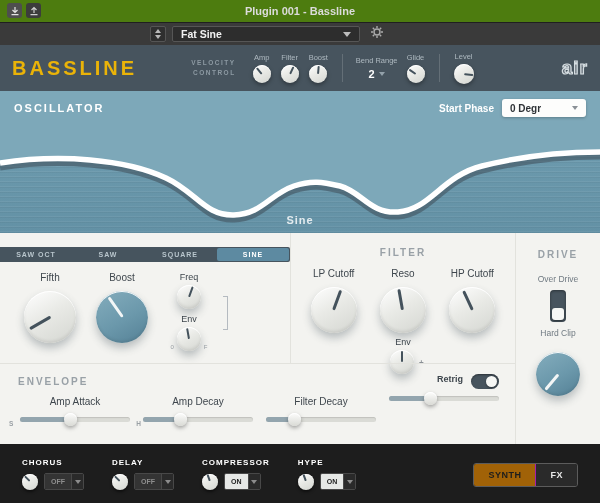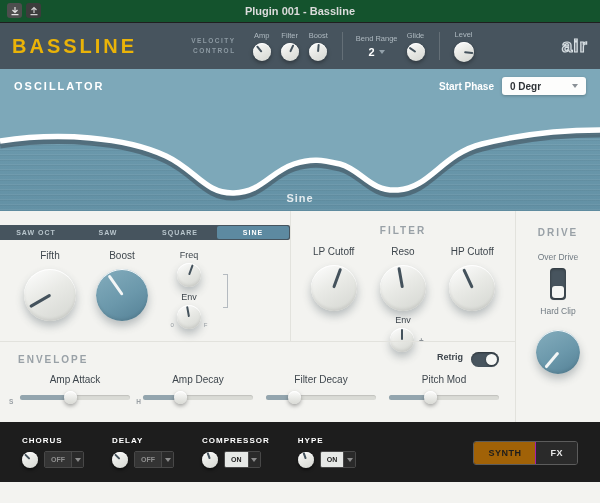--- a/index.html
+++ b/index.html
@@ -1,20 +1,20 @@
 <!DOCTYPE html>
 <html><head>
 <meta charset="utf-8">
 <style>
   html,body{margin:0;padding:0;background:#111;}
   .app{width:600px;height:503px;position:relative;overflow:hidden;background:#f3f3f0;
        font-family:"Liberation Sans","DejaVu Sans",sans-serif;-webkit-font-smoothing:antialiased;}
 
   
-  .titlebar{height:22px;background:#14532d;border-bottom:1px solid #1f1f1f;position:relative;
+  .titlebar{height:22px;background:#4d7c0f;border-bottom:1px solid #1f1f1f;position:relative;
             display:flex;align-items:center;justify-content:center;}
   .tb-title{color:#dcdcdc;font-size:11px;font-weight:bold;}
   .tb-icons{position:absolute;left:7px;top:3px;display:flex;gap:4px;}
   .tb-icon{width:15px;height:15px;border-radius:3px;display:flex;align-items:center;justify-content:center;}
   .tb-icon.a{background:#4e4e4e;} .tb-icon.b{background:#3c3c3c;}
 
   
   .presetbar{height:22px;background:#3a3a3a;display:flex;align-items:center;padding-left:150px;}
   .stepper{width:16px;height:16px;background:#2f2f2f;border:1px solid #555;border-radius:2px;
            display:flex;flex-direction:column;align-items:center;justify-content:center;gap:2px;box-sizing:border-box;}
@@ -162,20 +162,40 @@
         <span>
           <svg width="10" height="10" viewBox="0 0 10 10">
               <path d="M5 7V2 M2.5 4L5 1.5 7.5 4 M1.5 8.7h7" stroke="#cfcfcf" stroke-width="1.2" fill="none"></path>
             </svg>
         </span>
       </div>
     </div>
     <div class="tb-title">Plugin 001 - Bassline</div>
   </div>
 
+  <div class="presetbar">
+    <div class="stepper">
+      <span class="tri-up"></span>
+      <span class="tri-dn"></span>
+    </div>
+    <div class="preset-box">
+      <span class="preset-name">Fat Sine</span>
+      <span class="preset-caret"></span>
+    </div>
+    <div class="gearbox">
+      <span>
+        <svg width="14" height="14" viewBox="0 0 14 14">
+            <g stroke="#ababab" stroke-width="1.4" fill="none">
+          <circle cx="7" cy="7" r="3"></circle>
+          <path d="M7 1v2 M7 11v2 M1 7h2 M11 7h2 M2.8 2.8l1.4 1.4 M9.8 9.8l1.4 1.4 M11.2 2.8L9.8 4.2 M4.2 9.8l-1.4 1.4"></path>
+        </g>
+          </svg>
+      </span>
+    </div>
+  </div>
 
   <div class="hdr">
     <div class="hdr-logo">BASSLINE</div>
     <div class="vel">
       <div>VELOCITY</div>
       <div>CONTROL</div>
     </div>
     <div class="hknob">
       <div class="hknob-label">Amp</div>
       <div class="knob k18">
@@ -344,21 +364,20 @@
             </div>
           </div>
           <div class="slider-block">
             <div class="slider-label">Filter Decay</div>
             <div class="sl-track">
               <div class="sl-fill" style="width: 25%;"></div>
               <div class="sl-handle" style="left: calc(25% - 6px);"></div>
             </div>
           </div>
           <div class="slider-block">
-            <div class="slider-label">Pitch Mod</div>
             <div class="sl-track">
               <div class="sl-fill" style="width: 37%;"></div>
               <div class="sl-handle" style="left: calc(37% - 6px);"></div>
             </div>
           </div>
         </div>
       </div>
     </div>
 
     <div class="col-drive">

